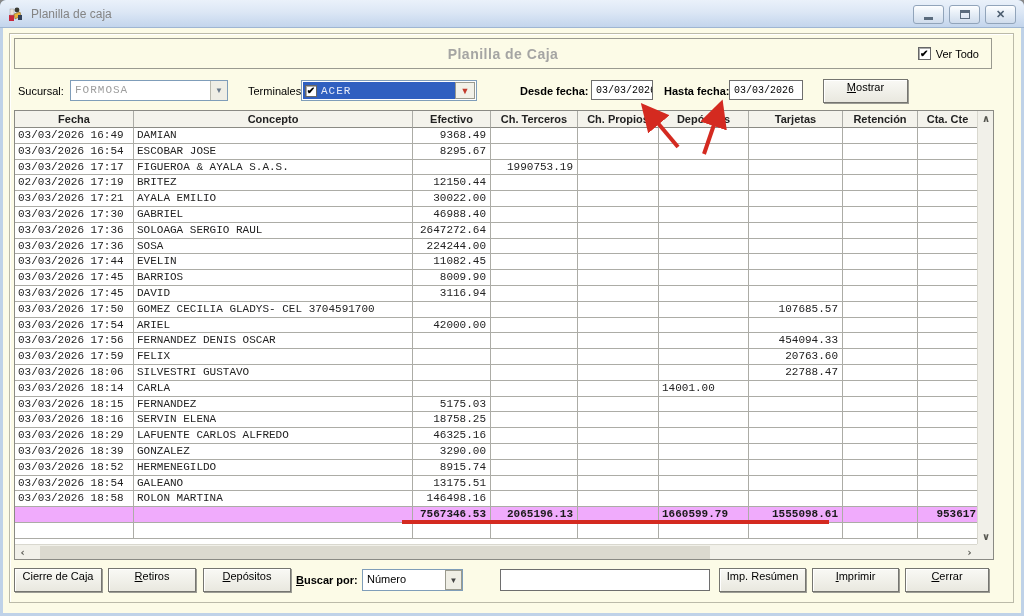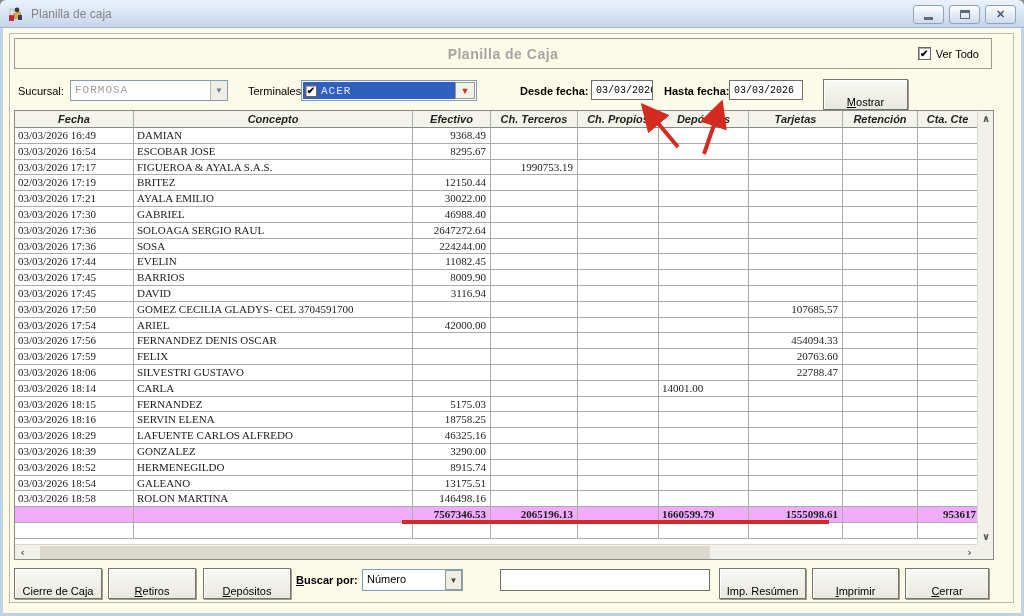--- a/index.html
+++ b/index.html
@@ -45,40 +45,40 @@
   .combo .arrow{width:17px;border-left:1px solid #B9B9AE;background:#EFEEE5;
                 display:flex;align-items:center;justify-content:center;font-size:8px;color:#6B7B8B;}
   #combo-sucursal .val{color:#9E9E9E;letter-spacing:1px;}
   #combo-terminales{padding:1px;background:#fff;}
   #term-sel{flex:1;background:#2F5FC0;display:flex;align-items:center;gap:4px;padding-left:2px;}
   #term-sel .cb{width:12px;height:12px;}
   #term-sel .val{color:#E8ECF8;letter-spacing:1px;padding:0;}
   #combo-terminales .arrow{width:20px;border:1px solid #9a9a8e;background:#F2F1E8;color:#C23A2C;font-size:9px;}
   .dateinput{position:absolute;top:80px;height:20px;border:1px solid #6E6E6E;background:#fff;
              font-size:10px;padding:4px 0 0 4px;white-space:nowrap;overflow:hidden;}
-  .pushbtn{position:absolute;height:31px;border:1px solid #757570;
+  .pushbtn{position:absolute;height:24px;border:1px solid #757570;
            background:linear-gradient(#F9F9F5,#E9E8DF);
            box-shadow:1px 1px 0 #9c9c94, inset 1px 1px 0 #fff;
-           display:flex;align-items:flex-end;justify-content:center;font-size:11px;cursor:pointer;}
+           display:flex;align-items:flex-start;justify-content:center;font-size:11px;cursor:pointer;}
   .u{text-decoration:underline;}
 
   
   #grid{position:absolute;left:14px;top:110px;width:980px;height:450px;
         border:1px solid #8A8A84;background:#fff;}
   #grid-content{position:absolute;left:0;top:0;right:16px;bottom:15px;overflow:hidden;background:#fff;}
   .tr{display:flex;height:15.8px;line-height:15.4px;background:#fff;
-      font-family:Liberation Serif, serif;font-size:11px;color:#222;}
+      font-family:Liberation Mono, monospace;font-size:11px;color:#222;}
   .td{border-right:1px solid #ACACA6;border-bottom:1px solid #ACACA6;
       overflow:hidden;white-space:pre;padding:0 4px 0 3px;}
   .c0{width:119px;}.c1{width:279px;}
   .c2{width:78px;text-align:right;}.c3{width:87px;text-align:right;}
   .c4{width:81px;text-align:right;}.c5{width:90px;text-align:left;}
   .c6{width:94px;text-align:right;}.c7{width:75px;text-align:right;}
   .c8{width:59px;text-align:right;border-right:none;padding-right:1px;}
-  .thead{height:17px;line-height:16px;font-family:"Liberation Sans",sans-serif;font-weight:bold;font-style:italic;}
+  .thead{height:17px;line-height:16px;font-family:"Liberation Sans",sans-serif;font-weight:bold;}
   .thead .td{text-align:center;background:#F4F3EC;border-bottom:1px solid #8A8A84;padding:0 1px;}
   .totals .td{background:#f0abfc;font-weight:bold;color:#1a1a1a;}
 
   
   #vscroll{position:absolute;right:0;top:0;width:16px;bottom:15px;background:#F1F0E9;border-left:1px solid #D9D8CF;}
   #hscroll{position:absolute;left:0;right:16px;bottom:0;height:15px;background:#F1F0E9;border-top:1px solid #D9D8CF;}
   .sb-btn{position:absolute;display:flex;align-items:center;justify-content:center;
           color:#55554f;font-size:10px;font-weight:bold;cursor:pointer;font-family:"DejaVu Sans",sans-serif;}
   #vs-up{left:0;top:0;width:16px;height:15px;}
   #vs-down{left:0;bottom:0;width:16px;height:15px;}

